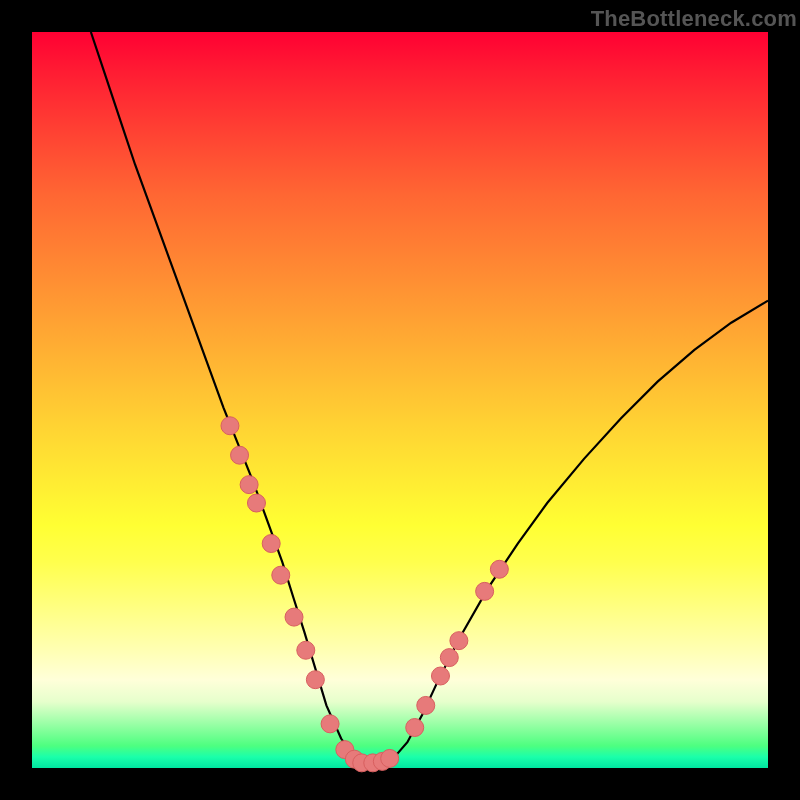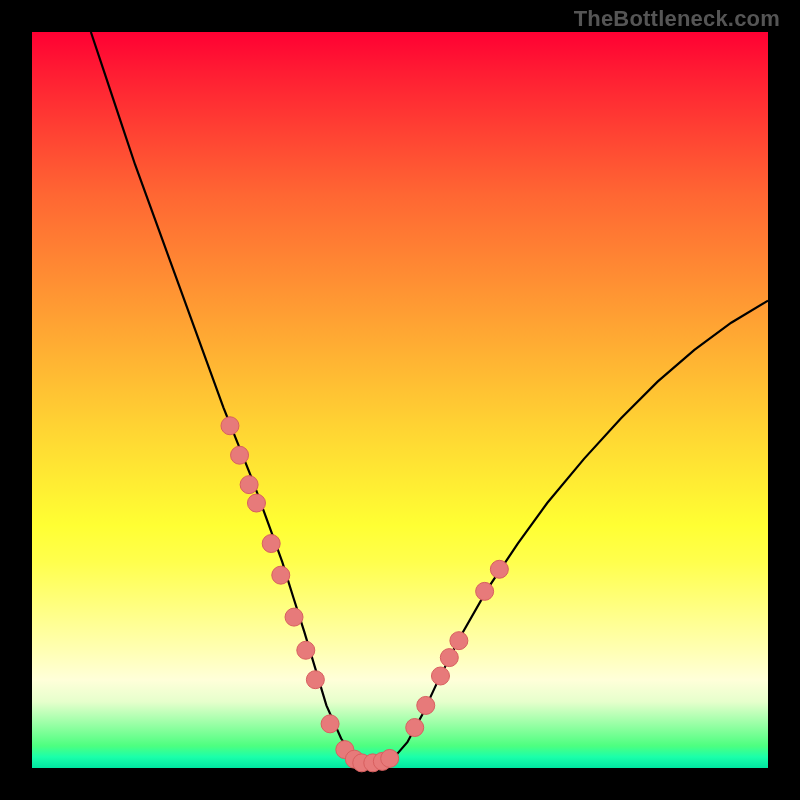--- a/index.html
+++ b/index.html
@@ -33,21 +33,21 @@
       #b3ffb3 93%,
       #80ff99 95%,
       #4dff80 97%,
       #1affaa 98.5%,
       #00e6a0 100%
     );
   }
   .watermark {
     position: absolute;
     top: 6px;
-    right: 20px;
+    right: 3px;
     font-family: Arial, Helvetica, sans-serif;
     font-size: 22px;
     font-weight: 600;
     color: #555;
     letter-spacing: 0.2px;
   }
   svg.curve-layer {
     position: absolute;
     left: 0; top: 0;
     width: 736px; height: 736px;

